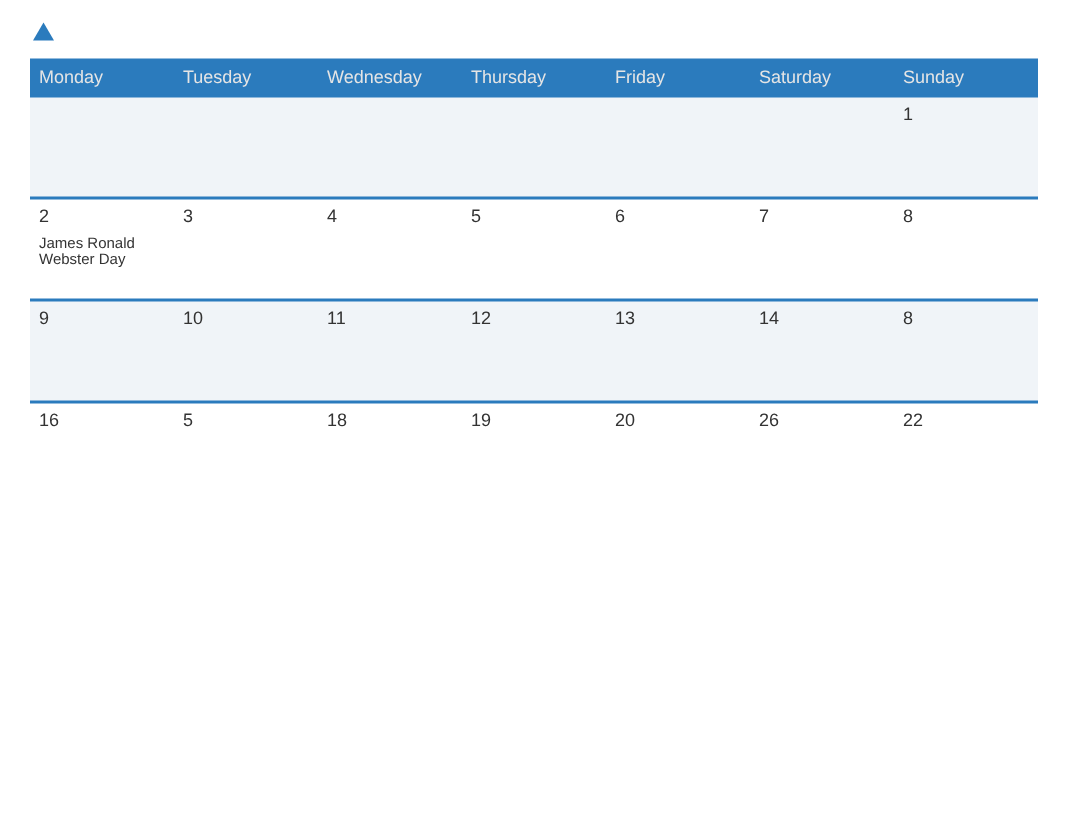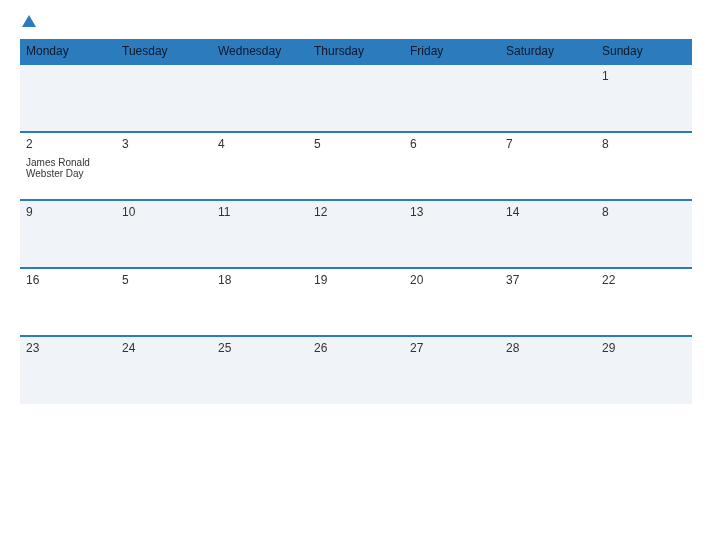--- a/index.html
+++ b/index.html
@@ -64,21 +64,21 @@
       color: #333;
       text-align: right;
       min-width: 80px;
     }
     .calendar {
       width: 100%;
       border-collapse: collapse;
     }
     .calendar thead tr {
       background: #2b7bbd;
-      color: #0f172a;
+      color: #e5e5e5;
     }
     .calendar thead th {
       padding: 5px 6px;
       font-size: 12px;
       font-weight: normal;
       text-align: left;
       border: none;
     }
     .calendar tbody tr {
       border-top: 2px solid #2b7bbd;
@@ -207,44 +207,21 @@
           <td>
             <span class="day-number">18</span>
           </td>
           <td>
             <span class="day-number">19</span>
           </td>
           <td>
             <span class="day-number">20</span>
           </td>
           <td>
-            <span class="day-number">37</span>
+            <span class="day-number">26</span>
           </td>
           <td>
             <span class="day-number">22</span>
-          </td>
-        </tr>
-        <tr>
-          <td>
-            <span class="day-number">23</span>
-          </td>
-          <td>
-            <span class="day-number">24</span>
-          </td>
-          <td>
-            <span class="day-number">25</span>
-          </td>
-          <td>
-            <span class="day-number">26</span>
-          </td>
-          <td>
-            <span class="day-number">27</span>
-          </td>
-          <td>
-            <span class="day-number">28</span>
-          </td>
-          <td>
-            <span class="day-number">29</span>
           </td>
         </tr>
       </tbody>
   </table>
 </div>
 
 </body></html>

